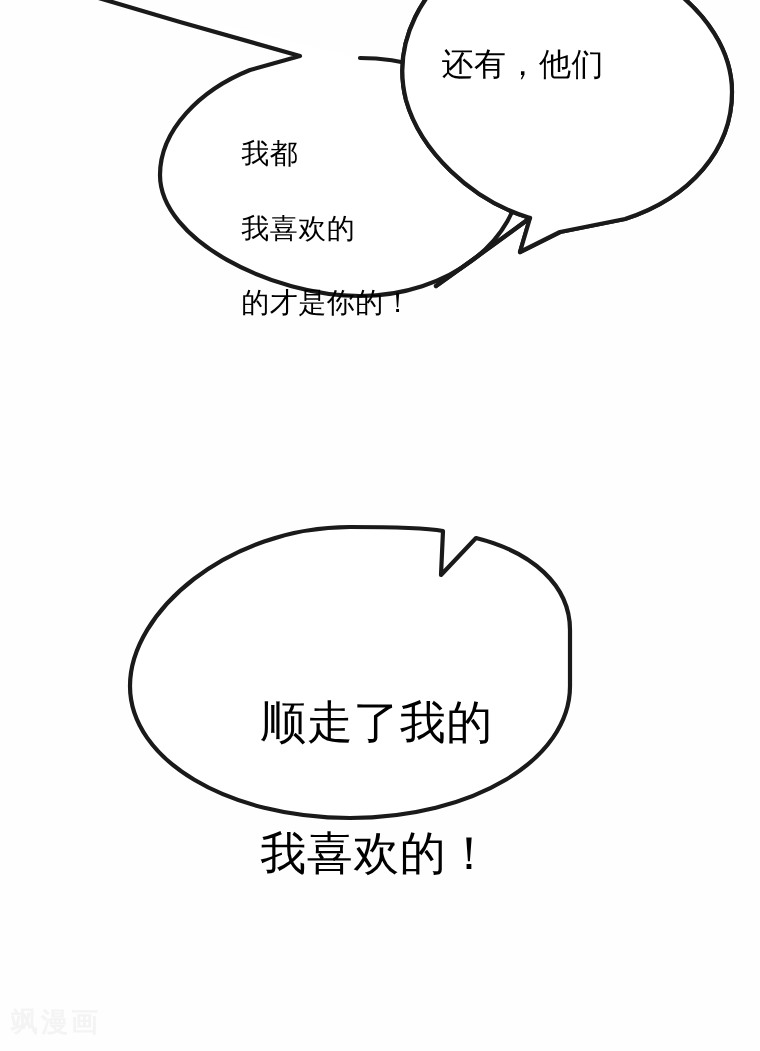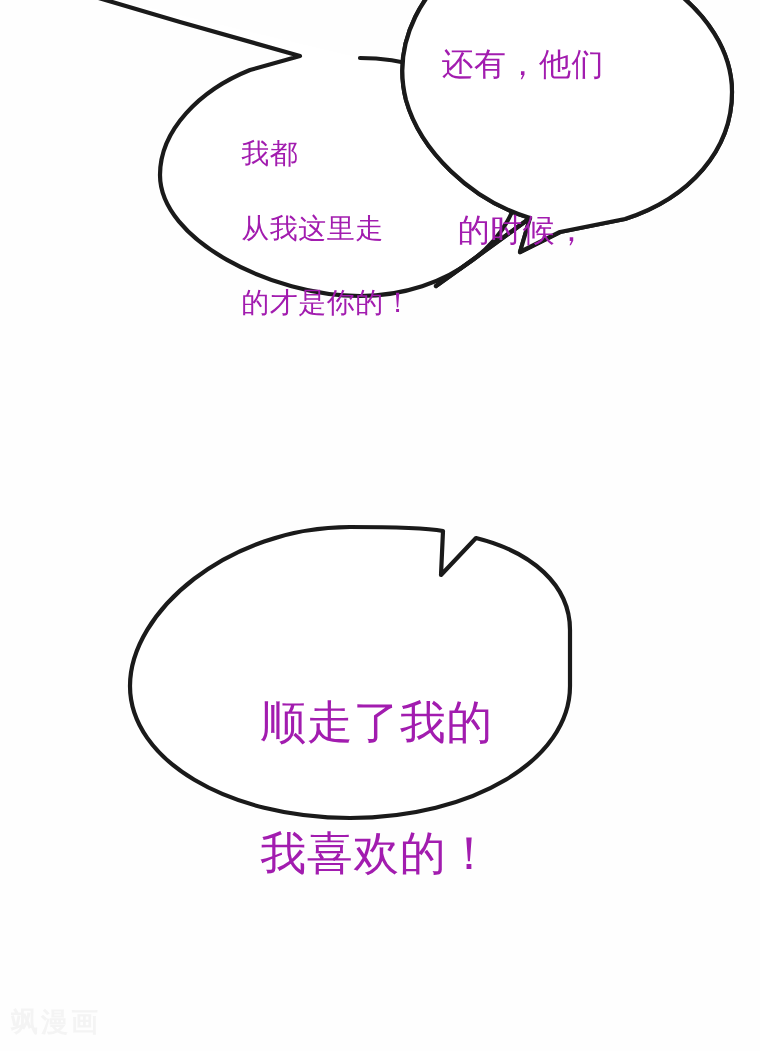--- a/index.html
+++ b/index.html
@@ -20,21 +20,21 @@
   #panel-svg {
     position: absolute;
     left: 0;
     top: 0;
     width: 760px;
     height: 1051px;
     display: block;
   }
   .bubble-text {
     position: absolute;
-    color: #a21caf;
+    color: #000000;
     font-family: "Liberation Sans", "DejaVu Sans", sans-serif;
     font-weight: 500;
     letter-spacing: 0.5px;
     white-space: pre;
     line-height: 1.30;
     text-align: center;
     z-index: 5;
     -webkit-font-smoothing: antialiased;
   }
   
@@ -126,41 +126,40 @@
            C 570,660 570,675 570,686
            C 570,760 472,818 350,818
            C 228,818 130,760 130,686
            C 130,612 228,527 350,527
            Z" fill="#ffffff" stroke="#1a1a1a" stroke-width="4.2" stroke-linejoin="round" stroke-linecap="round"></path>
     </g>
   </svg>
 
   <div class="bubble-text" id="bubble-2-text">
     <span>我都</span><br>
-    <span>从我这里走</span><br>
+    <span>我喜欢的</span><br>
     <span>的才是你的！</span>
   </div>
 
   <svg class="occluder" width="760" height="1051" viewBox="0 0 760 1051">
     <path d="M 510,-62
              C 630,-62 732,10 732,92
              C 732,150 690,198 625,219
              L 560,232
              L 520,252
              L 530,218
              C 470,200 420,150 406,100
              C 392,44 420,-16 480,-48
              Z" fill="#ffffff" stroke="#1a1a1a" stroke-width="4.2" stroke-linejoin="round" stroke-linecap="round"></path>
     <path d="M 530,218 C 500,240 470,262 436,286" fill="none" stroke="#1a1a1a" stroke-width="4.2" stroke-linecap="round"></path>
   </svg>
 
   <div class="bubble-text" id="bubble-1-text">
     <span>还有，他们</span><br>
     <br>
-    <span>的时候，</span>
   </div>
 
   <div class="bubble-text" id="bubble-3-text">
     <span>顺走了我的</span><br>
     <span>我喜欢的！</span>
   </div>
 
   <div id="watermark">飒漫画</div>
 
 </div>

